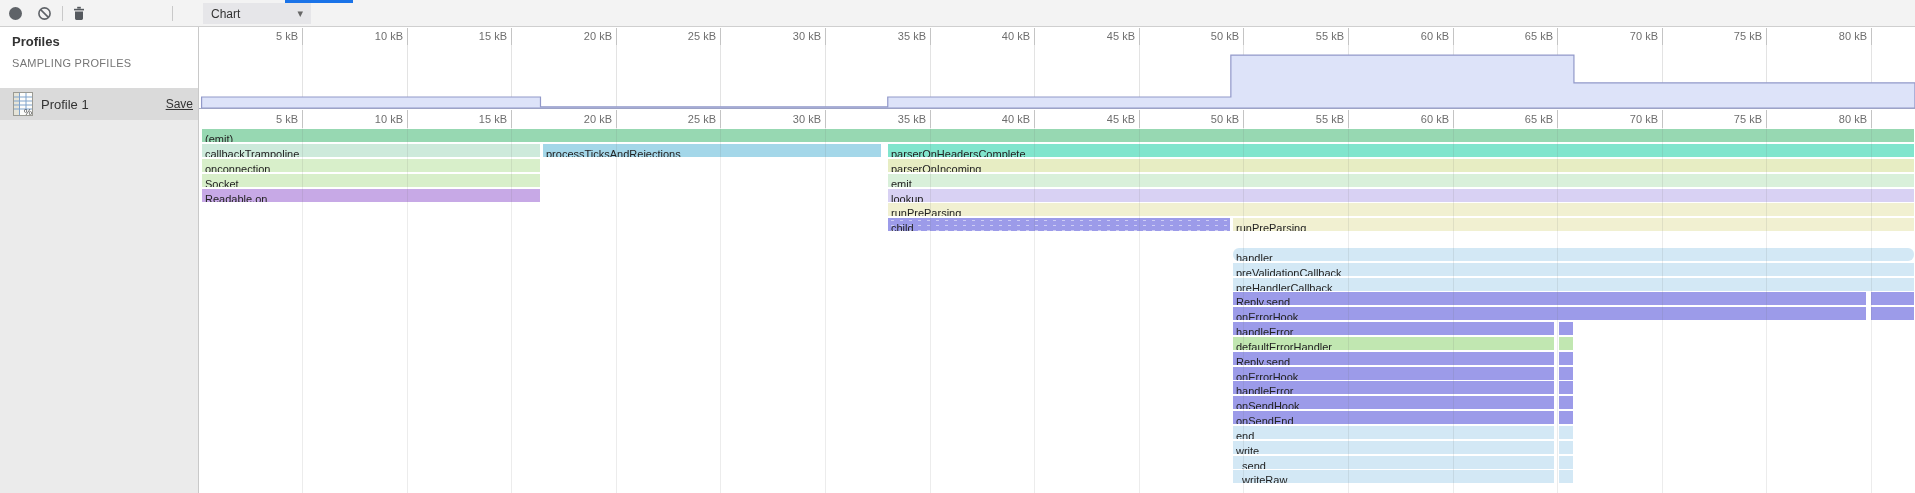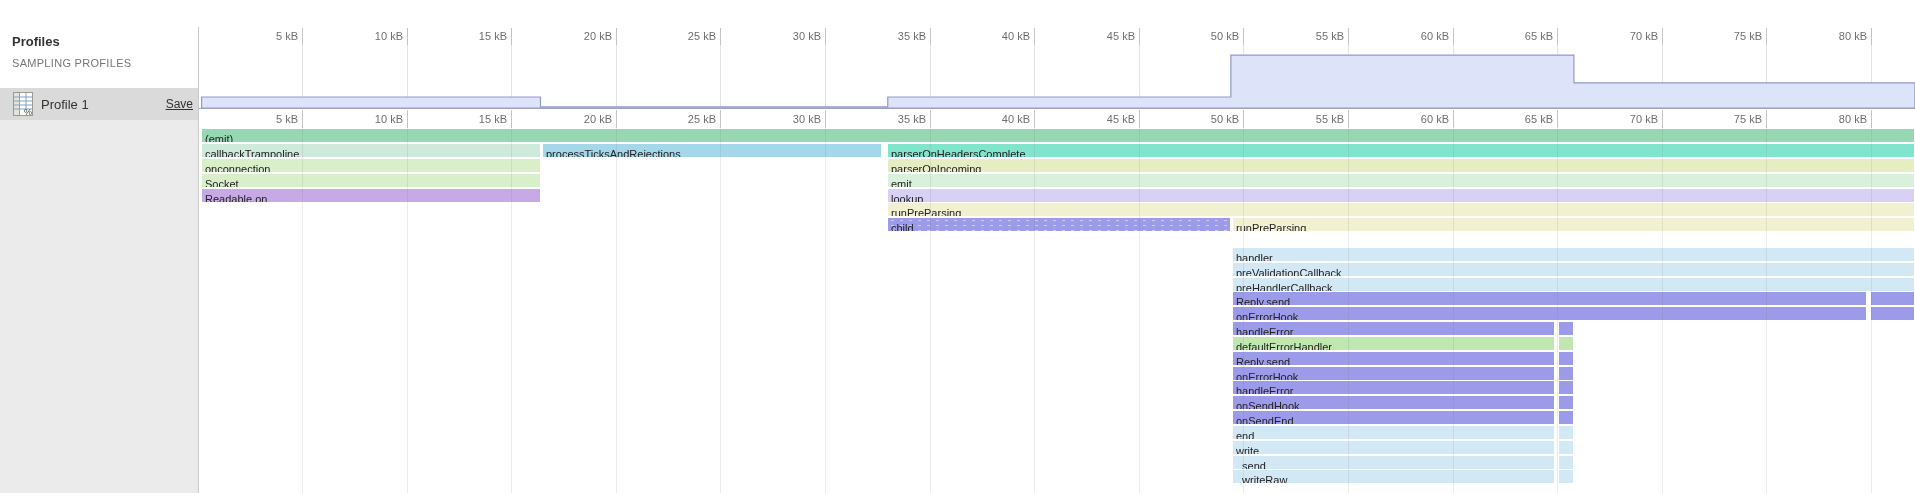--- a/index.html
+++ b/index.html
@@ -40,20 +40,45 @@
        box-sizing:border-box;cursor:pointer;}
   .bar span{font-size:11px;line-height:12.5px;color:#222;padding-left:3px;}
   .bar.dots{background-image:radial-gradient(rgba(255,255,255,.5) 1px,transparent 1.3px);
             background-size:9px 5px;}
 </style>
 </head>
 <body>
 
 <div id="app">
 
+  <div class="topbar">
+    <div class="tb-btn" style="left:2px;">
+      <div class="record-dot"></div>
+    </div>
+    <div class="tb-btn" style="left:31px;">
+      <svg width="15" height="15" viewBox="0 0 15 15">
+        <circle cx="7.5" cy="7.5" r="5.6" fill="none" stroke="#5f6368" stroke-width="1.6"></circle>
+        <line x1="3.6" y1="3.6" x2="11.4" y2="11.4" stroke="#5f6368" stroke-width="1.6"></line>
+      </svg>
+    </div>
+    <div class="tb-divider" style="left:62px;"></div>
+    <div class="tb-btn" style="left:66px;">
+      <svg width="14" height="15" viewBox="0 0 14 15">
+        <rect x="5.2" y="0.8" width="3.6" height="1.8" fill="#55595e"></rect>
+        <rect x="2" y="2.8" width="10" height="1.6" fill="#55595e"></rect>
+        <path d="M3 5.4 h8 v7.2 a1.4 1.4 0 0 1 -1.4 1.4 h-5.2 a1.4 1.4 0 0 1 -1.4 -1.4 z" fill="#55595e"></path>
+      </svg>
+    </div>
+    <div class="tb-divider" style="left:172px;"></div>
+    <div class="view-select">
+      <span class="lbl">Chart</span>
+      <span class="caret">▾</span>
+    </div>
+    <div class="tab-indicator" id="tab-indicator" style="background: rgb(26, 115, 232);"></div>
+  </div>
 
   <div class="sidebar">
     <div class="sb-title">Profiles</div>
     <div class="sb-section">SAMPLING PROFILES</div>
     <div class="profile-row">
       <svg class="profile-icon" width="20" height="24" viewBox="0 0 20 24">
         <rect x="0.5" y="0.5" width="19" height="23" fill="#fdfdfb" stroke="#9a9a93"></rect>
         <rect x="1" y="1" width="5" height="22" fill="#e6e4d8"></rect>
         <g stroke="#7fa3cc" stroke-width="1">
           <line x1="1" y1="5" x2="19" y2="5"></line>
@@ -178,21 +203,21 @@
       <div class="bar" style="left: 689px; top: 117px; width: 1026px; background-color: rgb(129, 229, 205);"><span>parserOnHeadersComplete</span></div>
       <div class="bar" style="left: 3px; top: 132px; width: 338px; background-color: rgb(216, 239, 202);"><span>onconnection</span></div>
       <div class="bar" style="left: 3px; top: 147px; width: 338px; background-color: rgb(216, 239, 202);"><span>Socket</span></div>
       <div class="bar" style="left: 689px; top: 132px; width: 1026px; background-color: rgb(231, 237, 195);"><span>parserOnIncoming</span></div>
       <div class="bar" style="left: 689px; top: 147px; width: 1026px; background-color: rgb(217, 240, 218);"><span>emit</span></div>
       <div class="bar" style="left: 3px; top: 162px; width: 338px; background-color: rgb(199, 169, 230);"><span>Readable.on</span></div>
       <div class="bar" style="left: 689px; top: 162px; width: 1026px; background-color: rgb(216, 209, 243);"><span>lookup</span></div>
       <div class="bar" style="left: 689px; top: 176px; width: 1026px; background-color: rgb(241, 240, 209);"><span>runPreParsing</span></div>
       <div class="bar dots" style="left: 689px; top: 191px; width: 342px; background-color: rgb(156, 155, 233);"><span>child</span></div>
       <div class="bar" style="left: 1034px; top: 191px; width: 681px; background-color: rgb(241, 240, 209);"><span>runPreParsing</span></div>
-      <div class="bar" style="left: 1034px; top: 221px; width: 681px; background-color: rgb(211, 232, 245);"><span>handler</span></div>
+      <div class="bar" style="left: 1034px; top: 221px; width: 681px; background-color: rgb(211, 232, 245); border-radius: 6px;"><span>handler</span></div>
       <div class="bar" style="left: 1034px; top: 236px; width: 681px; background-color: rgb(211, 232, 245);"><span>preValidationCallback</span></div>
       <div class="bar" style="left: 1034px; top: 251px; width: 681px; background-color: rgb(211, 232, 245);"><span>preHandlerCallback</span></div>
       <div class="bar" style="left: 1034px; top: 265px; width: 633px; background-color: rgb(156, 155, 233);"><span>Reply.send</span></div>
       <div class="bar" style="left: 1672px; top: 265px; width: 43px; background-color: rgb(156, 155, 233);"></div>
       <div class="bar" style="left: 1034px; top: 280px; width: 633px; background-color: rgb(156, 155, 233);"><span>onErrorHook</span></div>
       <div class="bar" style="left: 1672px; top: 280px; width: 43px; background-color: rgb(156, 155, 233);"></div>
       <div class="bar" style="left: 1034px; top: 295px; width: 321px; background-color: rgb(156, 155, 233);"><span>handleError</span></div>
       <div class="bar" style="left: 1360px; top: 295px; width: 14px; background-color: rgb(156, 155, 233);"></div>
       <div class="bar" style="left: 1034px; top: 310px; width: 321px; background-color: rgb(193, 231, 177);"><span>defaultErrorHandler</span></div>
       <div class="bar" style="left: 1360px; top: 310px; width: 14px; background-color: rgb(193, 231, 177);"></div>

